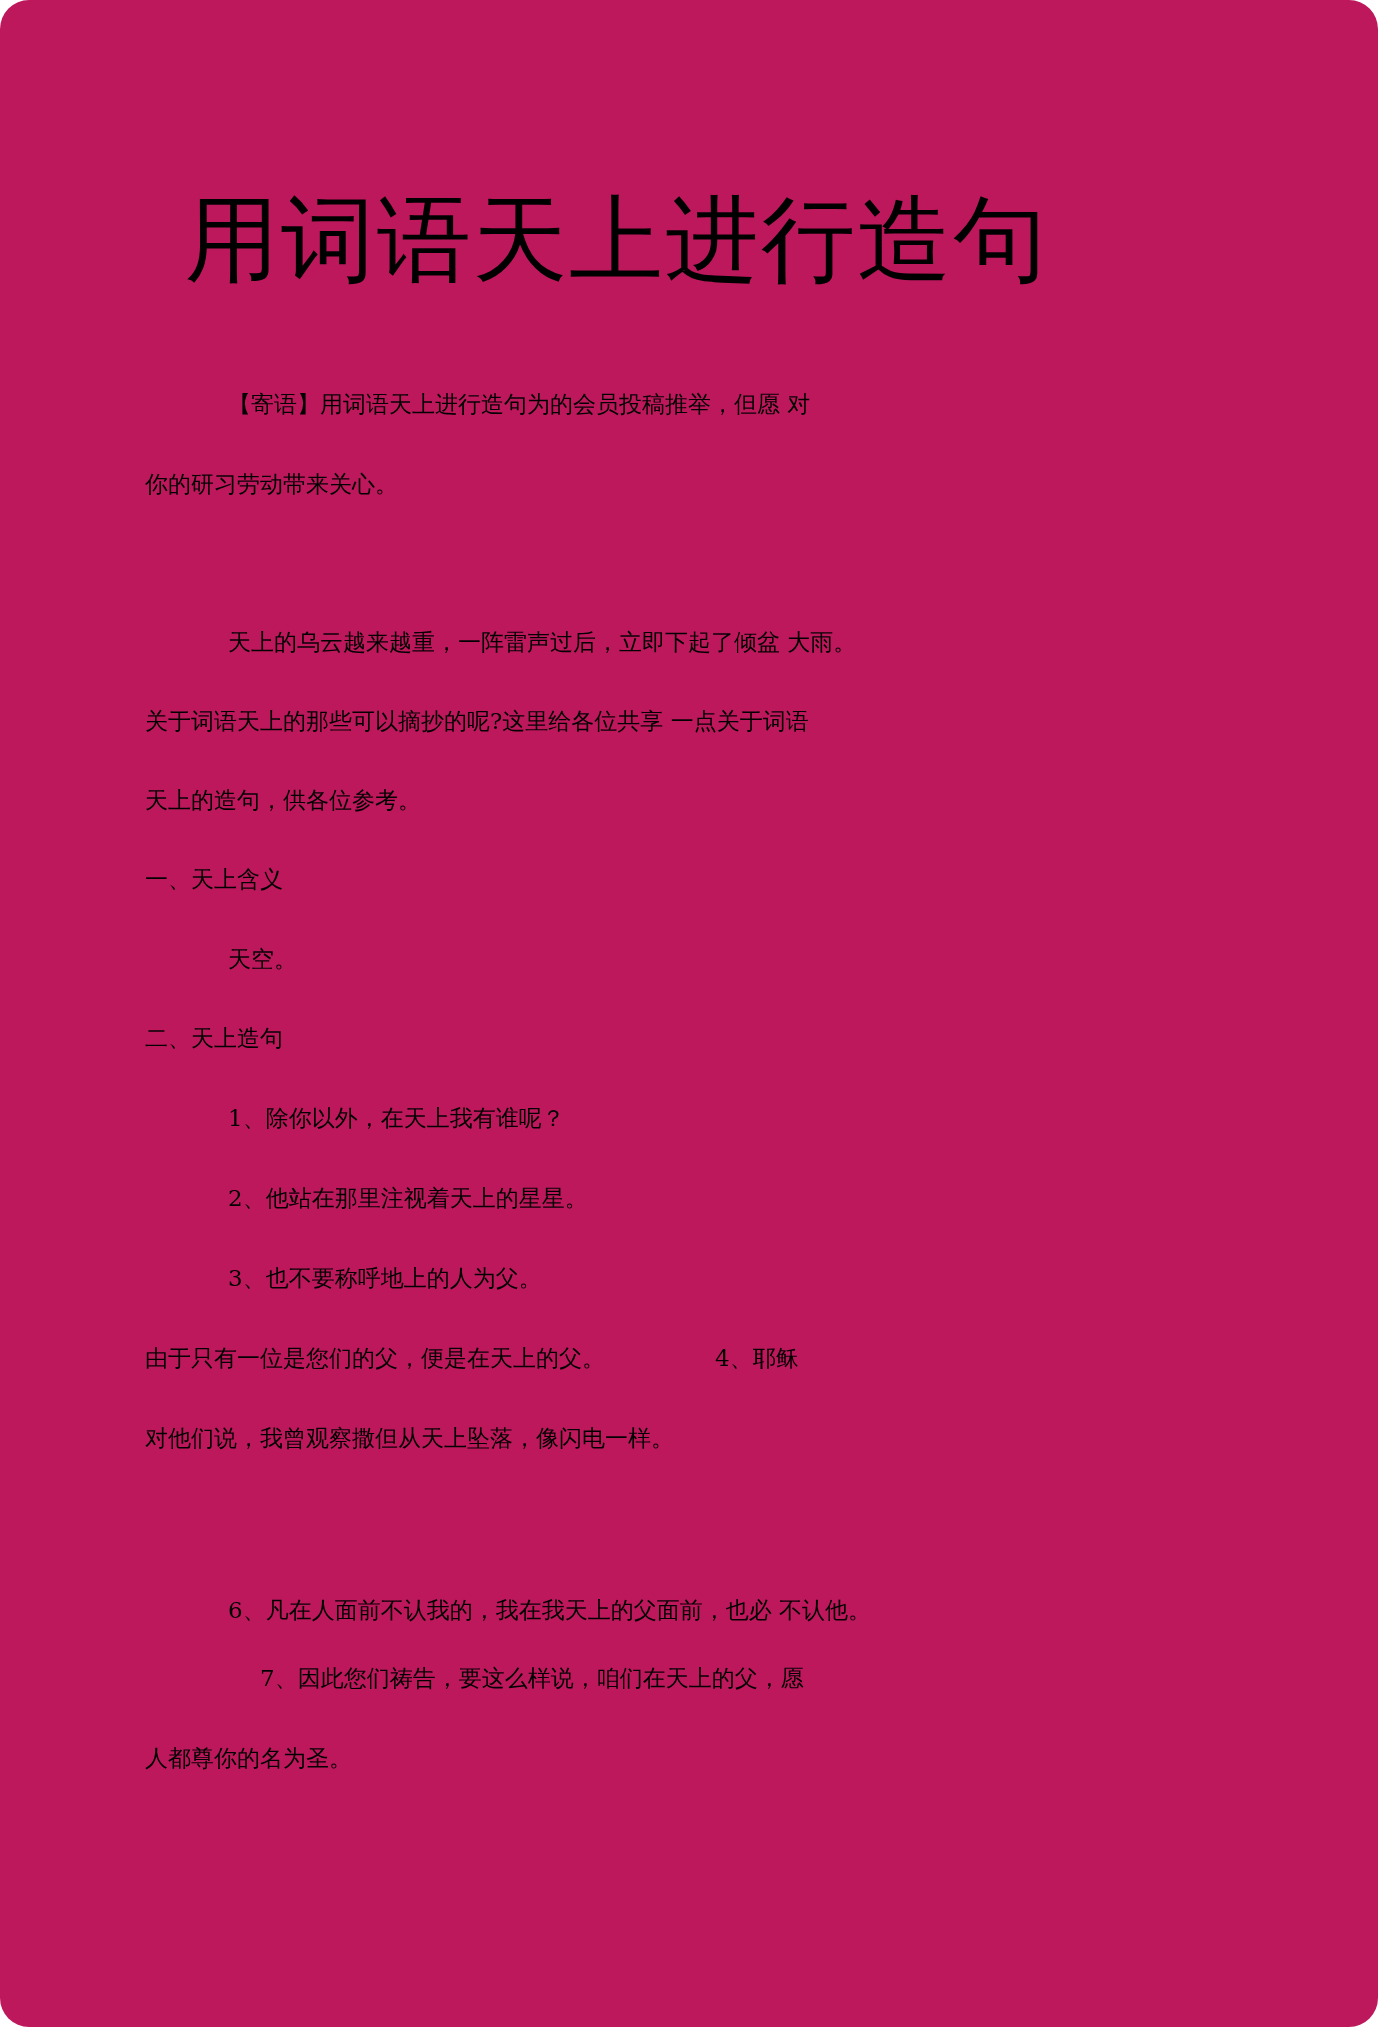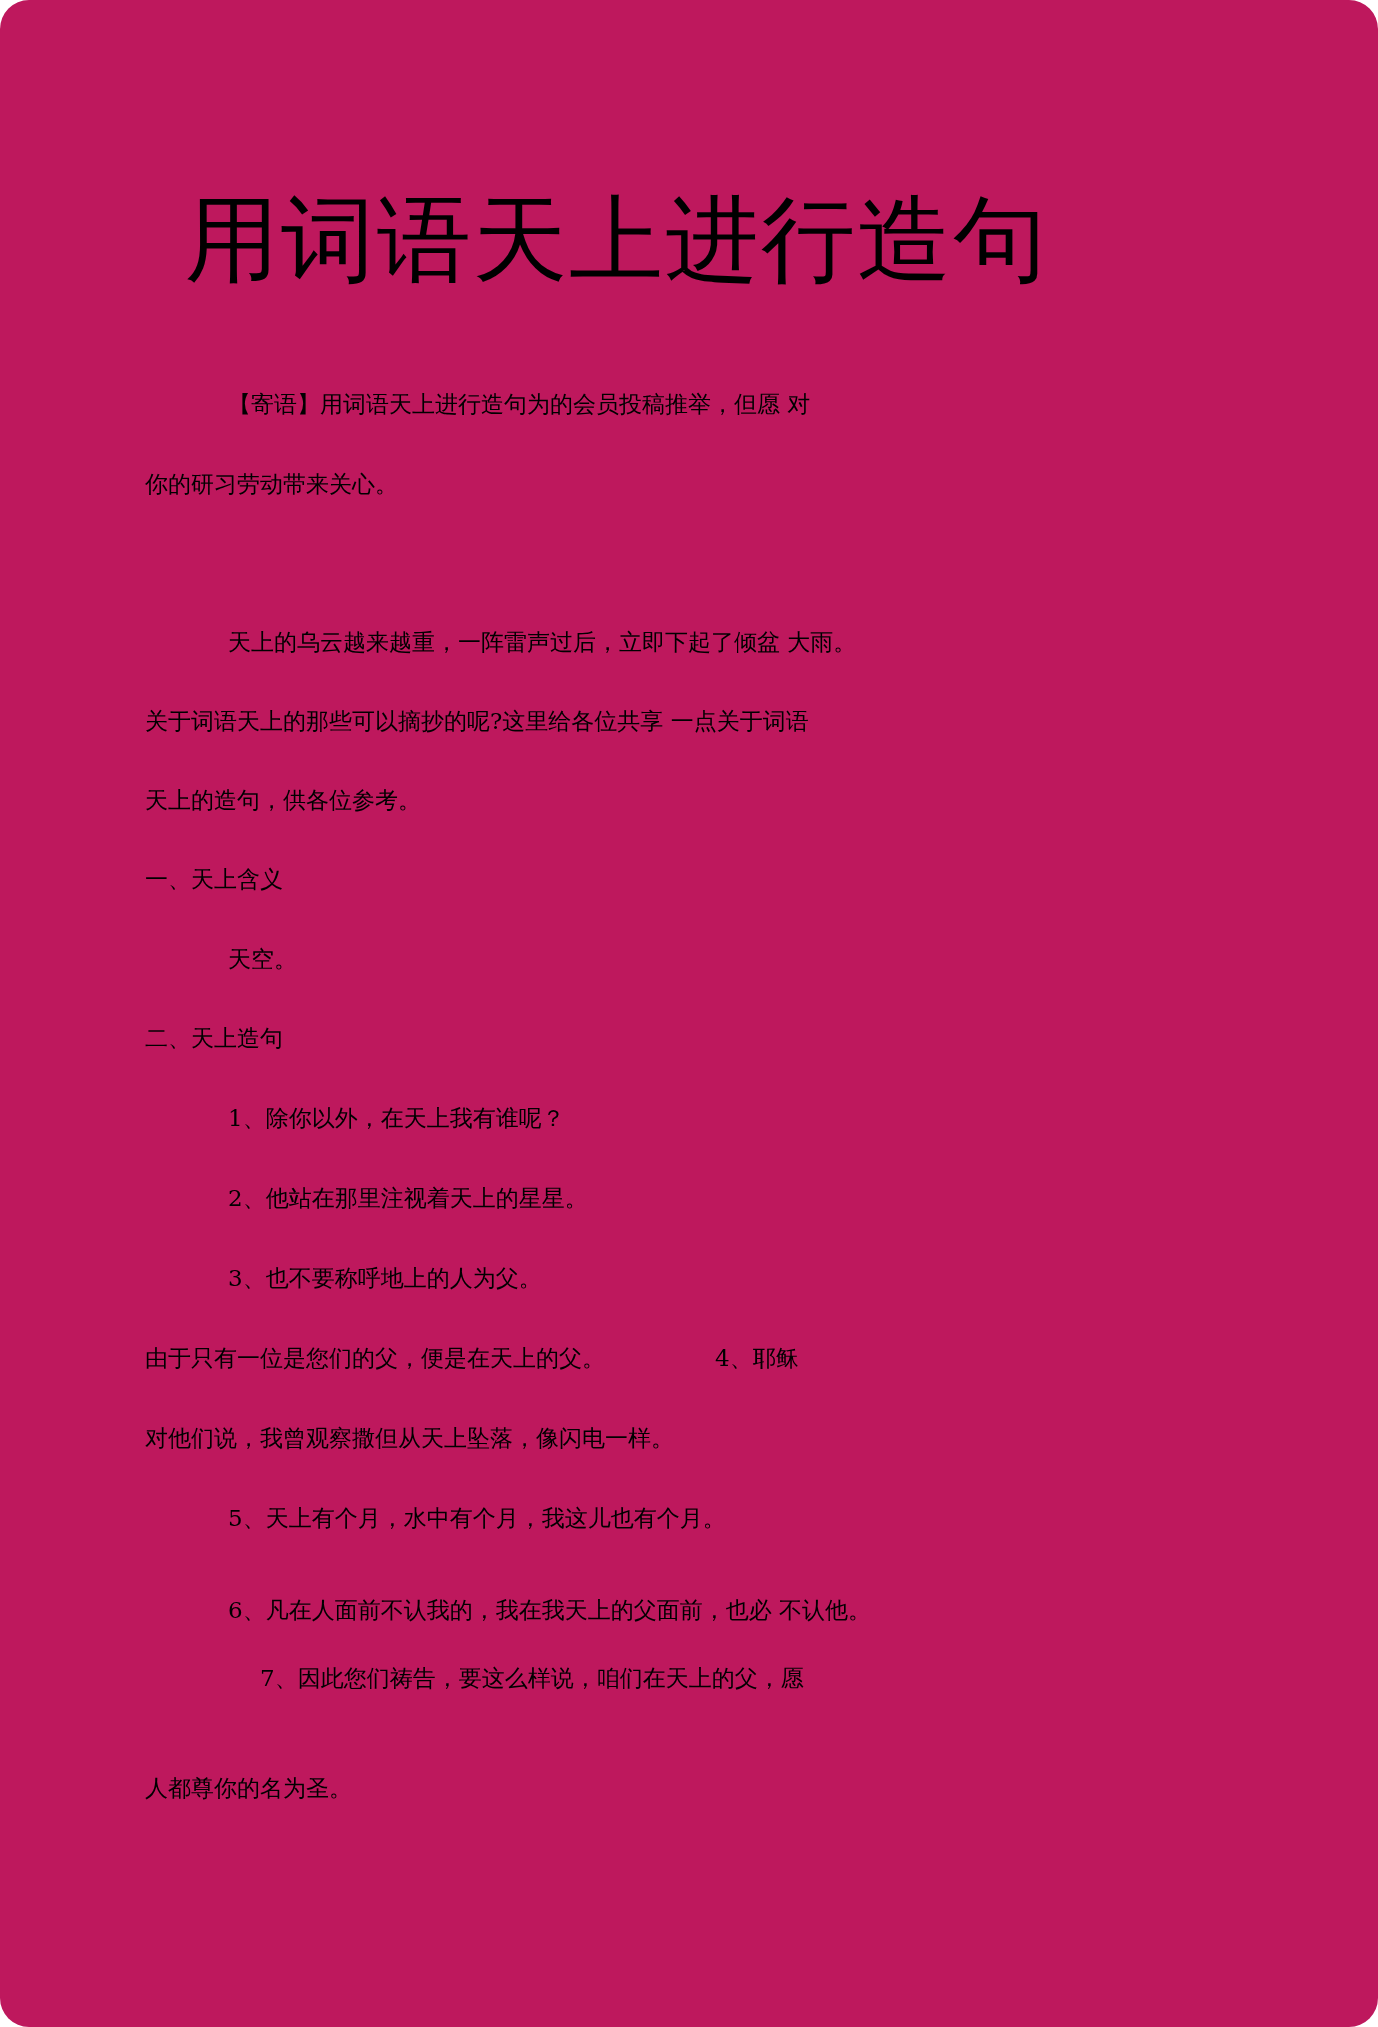--- a/index.html
+++ b/index.html
@@ -66,18 +66,17 @@
 
   <p class="line l1" style="top:1096px;">1、除你以外，在天上我有谁呢？</p>
   <p class="line l1" style="top:1176px;">2、他站在那里注视着天上的星星。</p>
   <p class="line l1" style="top:1256px;">3、也不要称呼地上的人为父。</p>
 
   <p class="line l0" style="top:1336px;">
     <span>由于只有一位是您们的父，便是在天上的父。</span><span class="gap"></span><span>4、耶稣</span>
   </p>
   <p class="line l0" style="top:1416px;">对他们说，我曾观察撒但从天上坠落，像闪电一样。</p>
 
-  <p class="line l1" style="top:1496px;">5、天上有个月，水中有个月，我这儿也有个月。</p>
   <p class="line l1" style="top:1588px;text-align:right;">6、凡在人面前不认我的，我在我天上的父面前，也必 不认他。</p>
   <p class="line l1" style="top:1656px;margin-left:32px;">7、因此您们祷告，要这么样说，咱们在天上的父，愿</p>
-  <p class="line l0" style="top:1736px;margin-top:30px;">人都尊你的名为圣。</p>
+  <p class="line l0" style="top:1736px;">人都尊你的名为圣。</p>
 
 </div>
 
 </body></html>

